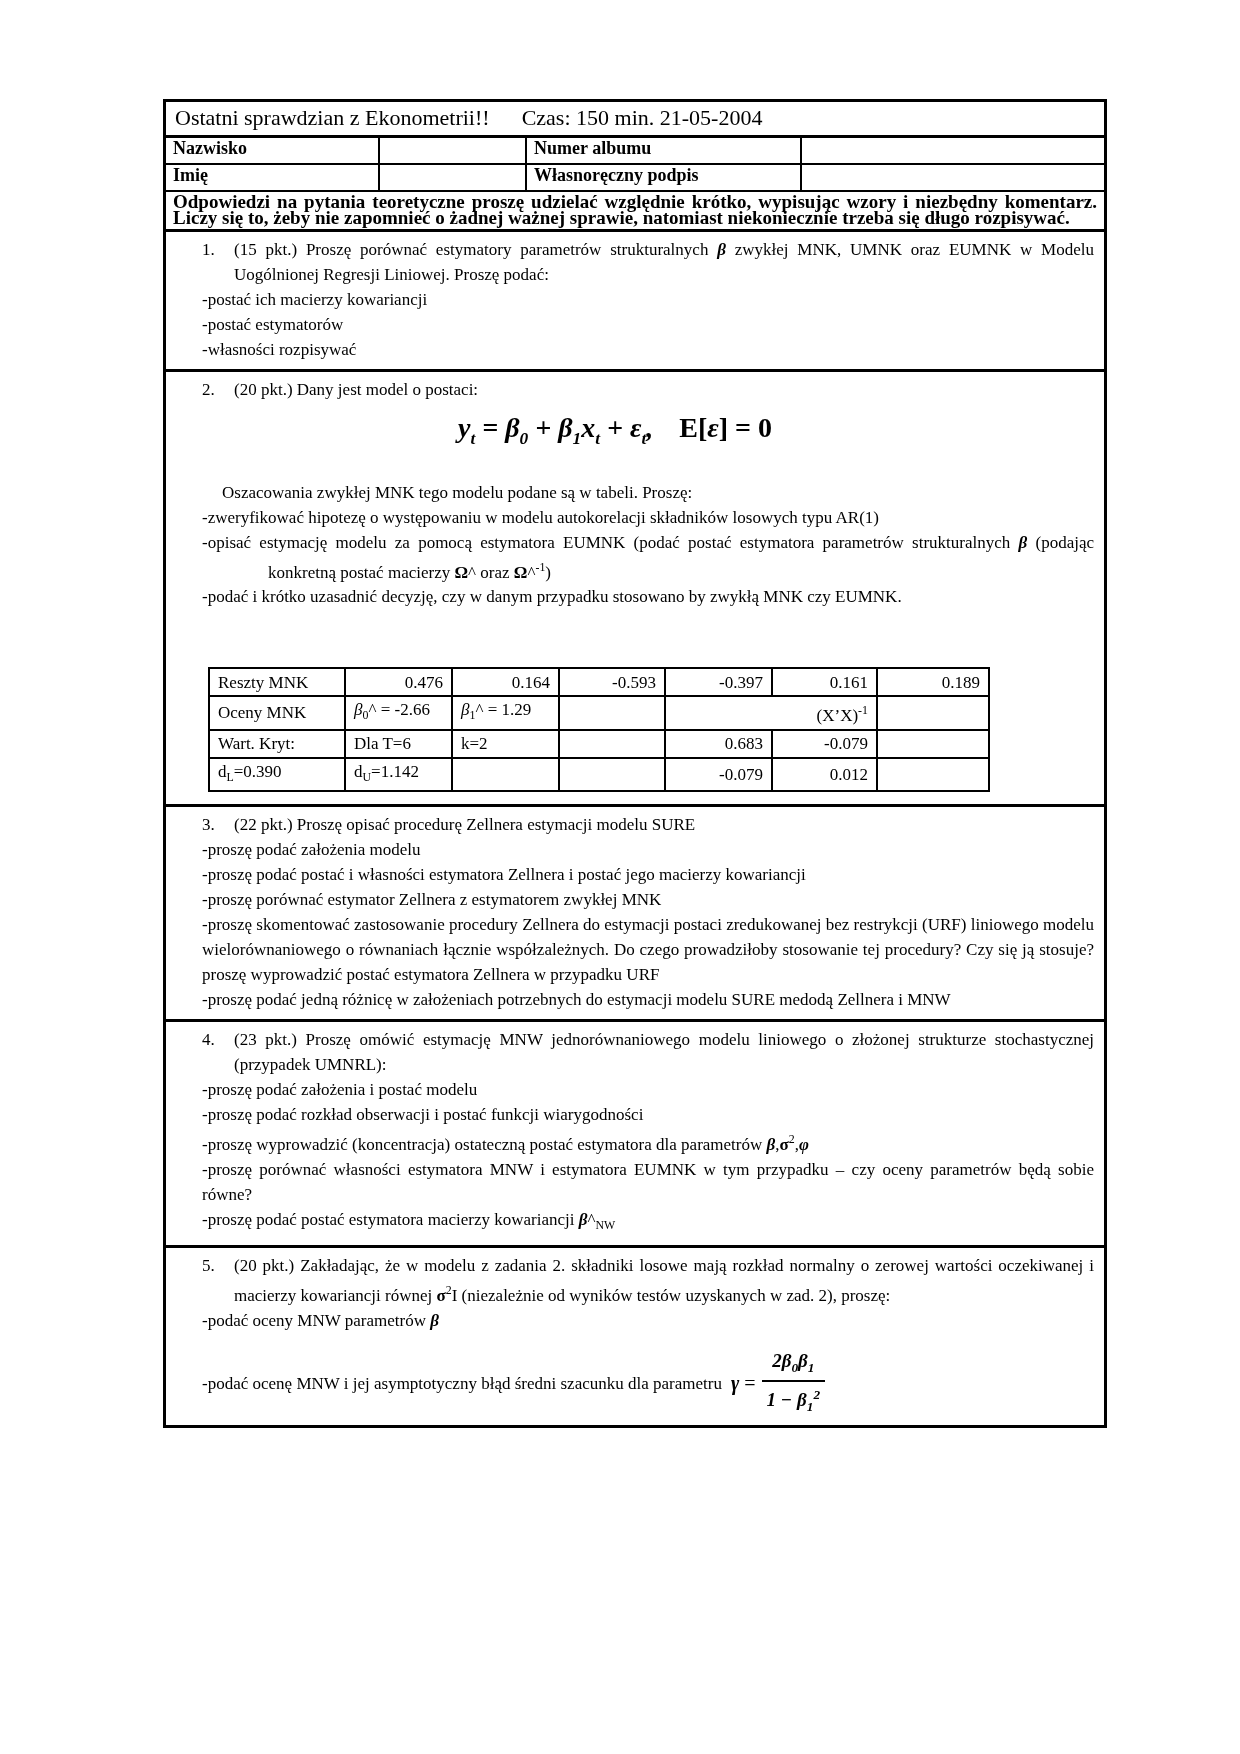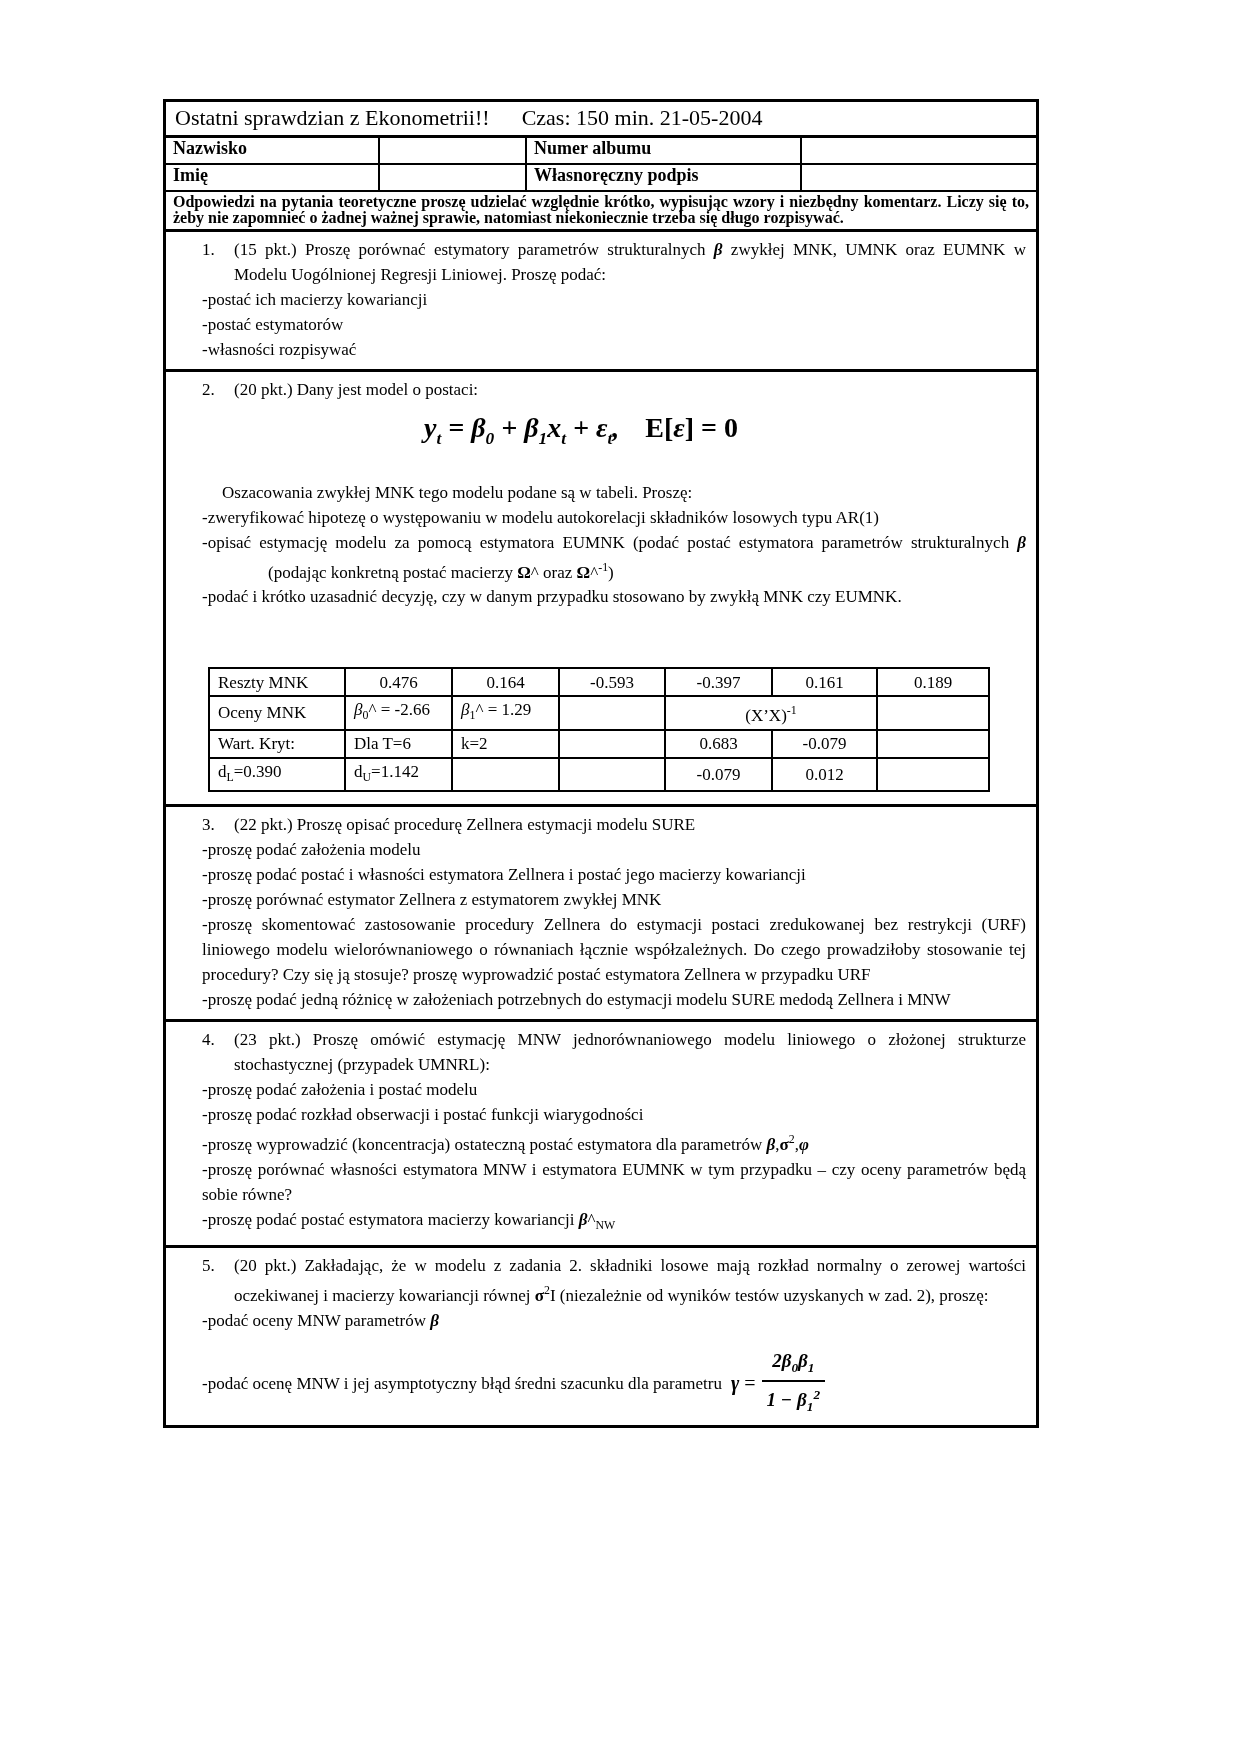--- a/index.html
+++ b/index.html
@@ -4,51 +4,51 @@
 <style>
   * { margin:0; padding:0; box-sizing:border-box; }
   html,body { background:#ffffff; }
   body {
     width:1240px; height:1754px;
     font-family:"Liberation Serif","DejaVu Serif",serif;
     color:#000;
   }
   .page { position:relative; width:1240px; height:1754px; background:#fff; overflow:hidden; }
   .sheet {
-    position:absolute; left:163px; top:99px; width:876px;
+    position:absolute; left:163px; top:99px; width:944px;
     border:3px solid #000; background:#fff;
   }
   
   .title-row { border-bottom:3px solid #000; padding:3px 9px 4px; font-size:22px; white-space:nowrap; }
   .title-right { margin-left:32px; }
   .hdr-row { display:grid; grid-template-columns:212px 147px 275px 1fr; border-bottom:2px solid #000; }
   .hdr-row > div { padding:0 7px 2px; font-weight:bold; font-size:18px; min-height:25px; border-left:2px solid #000; }
   .hdr-row > div:first-child { border-left:none; }
   .instr {
     border-bottom:3px solid #000; padding:2px 7px 3px;
-    font-weight:bold; font-size:16px; line-height:16px; text-align:justify;
+    font-weight:bold; font-size:19px; line-height:16px; text-align:justify;
   }
   
   .sec { border-bottom:3px solid #000; padding:5px 10px 7px; font-size:17px; line-height:25px; }
   .sec:last-child { border-bottom:none; }
   .q-head { position:relative; padding-left:58px; text-align:justify; }
   .q-num { position:absolute; left:26px; }
   .bullet { padding-left:26px; text-align:justify; }
   .bullet-hang { padding-left:92px; text-indent:-66px; text-align:justify; }
   .para { padding-left:46px; text-align:justify;margin-top:24px; }
   
   .formula { text-align:center; font-size:28px; line-height:34px; margin:9px 40px 10px 0; }
   .f-lhs { font-style:italic; font-weight:bold; }
   .f-rhs { font-weight:bold; margin-left:26px; }
   .formula sub { font-size:62%; }
   
   .res-table { border-collapse:collapse; margin:58px 0 5px 32px; table-layout:fixed; }
   .res-table td {
     border:2px solid #000; font-size:17px; height:28px;
-    padding:0 8px; text-align:center; overflow:hidden; white-space:nowrap;
+    padding:0 8px; text-align:right; overflow:hidden; white-space:nowrap;
   }
   .res-table td.l { text-align:left; }
   
   .gamma { display:flex; align-items:center; margin-top:16px; }
   .g-sym { font-size:20px; margin:0 6px 0 9px; white-space:nowrap; }
   .frac { display:inline-block; text-align:center; font-weight:bold; font-style:italic; font-size:19px; line-height:23px; vertical-align:middle; }
   .frac .fnum { display:block; border-bottom:2px solid #000; padding:0 5px 1px; }
   .frac .fden { display:block; padding:1px 5px 0; }
   sub { font-size:70%; }
   sup { font-size:70%; }

